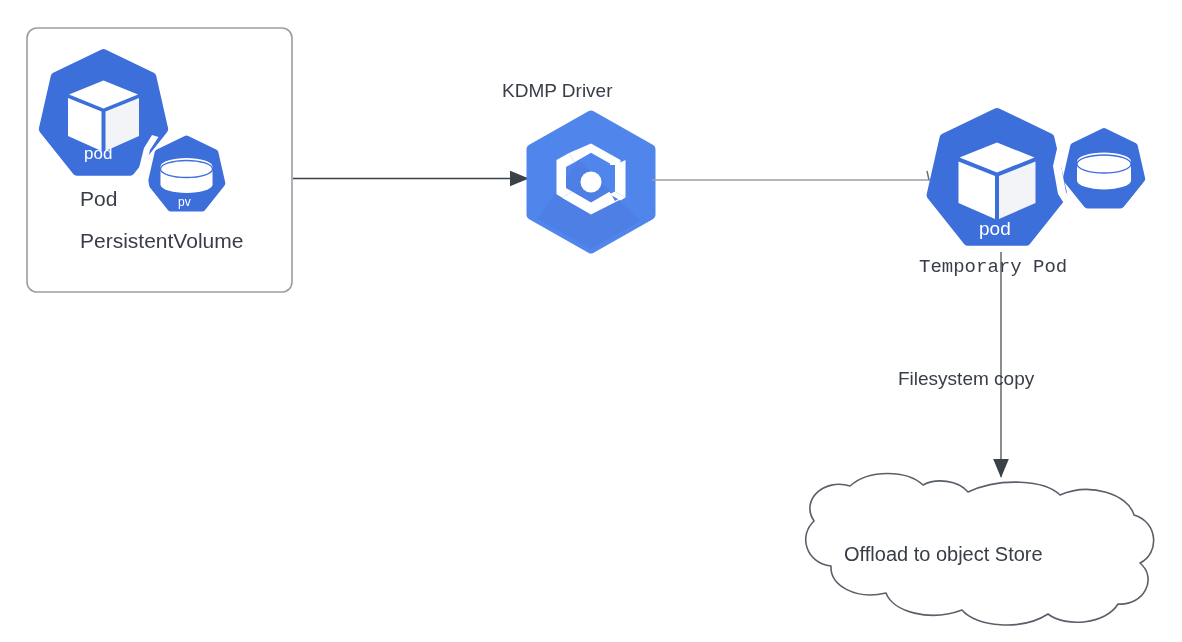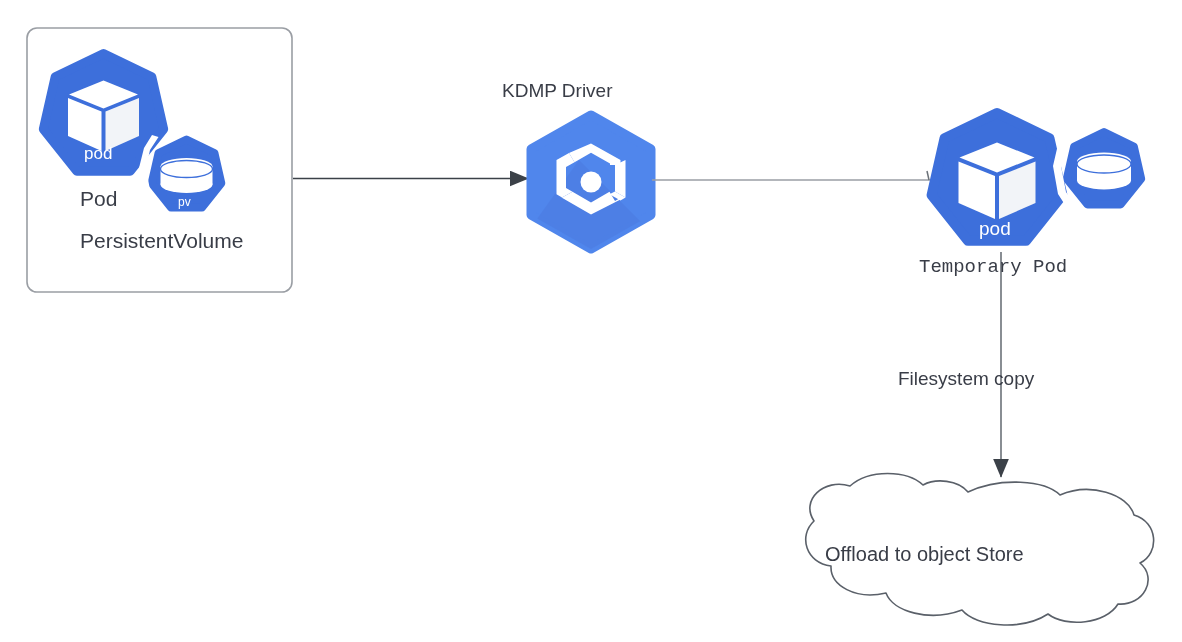--- a/index.html
+++ b/index.html
@@ -26,21 +26,21 @@
     color: #393d47;
     font-family: "Liberation Sans", sans-serif;
     white-space: nowrap;
     line-height: 1;
   }
   .lbl-pod-left   { left: 80px;  top: 188px; font-size: 21px; }
   .lbl-pv-left    { left: 80px;  top: 230px; font-size: 21px; }
   .lbl-kdmp       { left: 502px; top: 81px;  font-size: 19px; }
   .lbl-temp-pod   { left: 919px; top: 258px; font-size: 19px; font-family: Liberation Mono, monospace; }
   .lbl-fscopy     { left: 878px; top: 369px; font-size: 19px; margin-left: 20px; }
-  .lbl-cloud      { left: 825px; top: 544px; font-size: 20px; }
+  .lbl-cloud      { left: 844px; top: 544px; font-size: 20px; }
   .icon-text {
     position: absolute;
     color: #ffffff;
     font-family: "Liberation Sans", sans-serif;
     white-space: nowrap;
     line-height: 1;
     pointer-events: none;
   }
   .txt-pod-left { left: 84px;  top: 145px; font-size: 17px; }
   .txt-pv-left  { left: 178px; top: 196px; font-size: 12px; }

